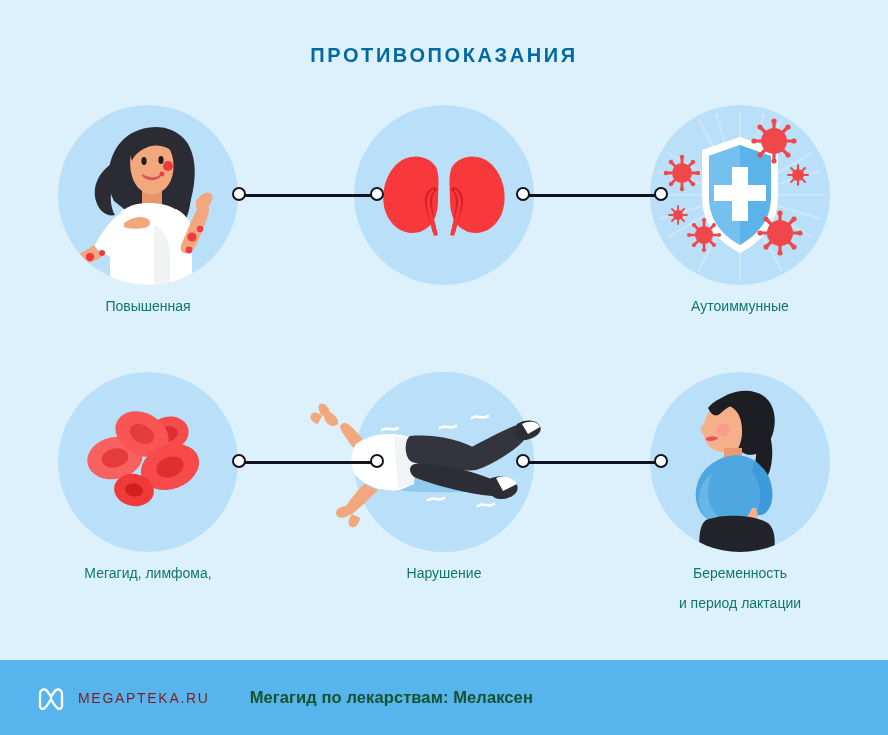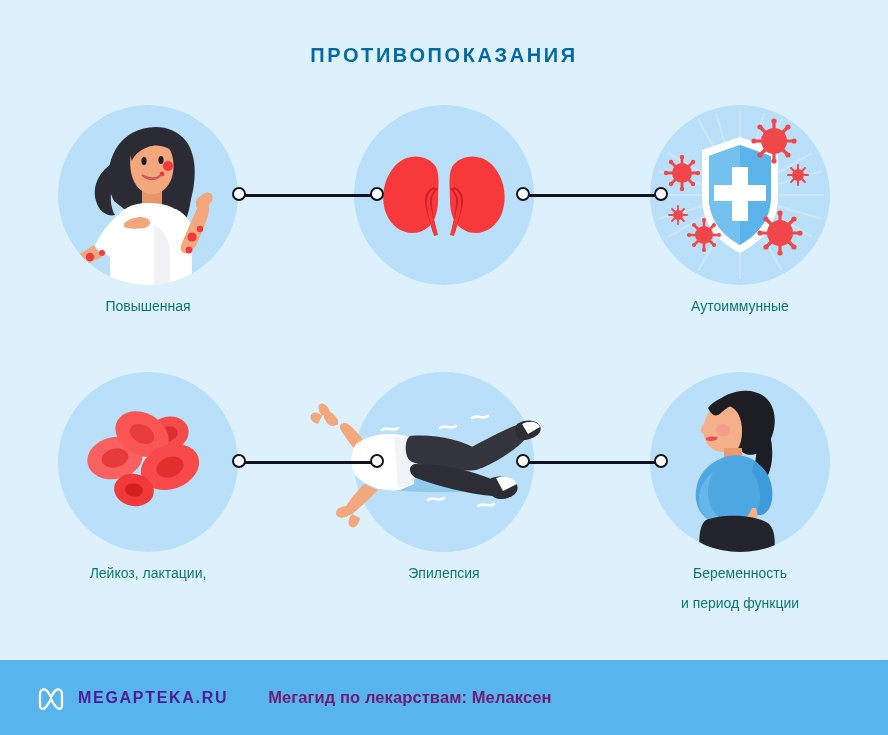--- a/index.html
+++ b/index.html
@@ -127,28 +127,28 @@
     align-items: center;
   }
   .footer-logo {
     margin-left: 36px;
     width: 30px;
     height: 30px;
     flex: 0 0 auto;
   }
   .footer-brand {
     margin-left: 12px;
-    color: #4c1d95;
-    font-size: 16px;
-    font-weight: bold;
+    color: #7f1d1d;
+    font-size: 14px;
+    font-weight: normal;
     letter-spacing: 1.7px;
   }
   .footer-tagline {
     margin-left: 40px;
-    color: #701a75;
+    color: #14532d;
     font-size: 16.5px;
     font-weight: bold;
     letter-spacing: 0.1px;
   }
   svg { display: block; }
 </style>
 </head>
 <body>
 
 <div class="infographic">
@@ -422,21 +422,21 @@
             </g>
 
             <g transform="translate(76,118) rotate(10)">
               <ellipse rx="20" ry="16" fill="#f03a3a"></ellipse>
               <ellipse rx="9" ry="6.5" fill="#d41f1f"></ellipse>
             </g>
           </svg>
         </div>
       </div>
       <div class="caption">
-        <span class="ln">Лейкоз, лактации,</span>
+        <span class="ln">Мегагид, лимфома,</span>
       </div>
     </div>
 
     <div class="cell cell-1">
       <div class="circle-wrap">
         <div class="circle overflow-visible">
           <svg viewBox="-45 0 270 180" width="270" height="180" style="position:absolute;left:-45px;top:0;">
             <defs>
               <clipPath id="epi-circle">
                 <circle cx="90" cy="90" r="90"></circle>
@@ -476,21 +476,21 @@
               <path d="M28 58 C33 54 39 60 44 56"></path>
               <path d="M86 56 C91 52 97 58 102 54"></path>
               <path d="M118 46 C123 42 129 48 134 44"></path>
               <path d="M74 128 C79 124 85 130 90 126"></path>
               <path d="M124 134 C129 130 135 136 140 132"></path>
             </g>
           </svg>
         </div>
       </div>
       <div class="caption">
-        <span class="ln">Эпилепсия</span>
+        <span class="ln">Нарушение</span>
       </div>
     </div>
 
     <div class="cell cell-2">
       <div class="circle-wrap">
         <div class="circle">
           <svg viewBox="0 0 180 180" width="180" height="180">
 
             <path d="M62 34 C78 16 106 14 118 28 C128 40 126 60 118 72 C112 82 100 86 92 80 C84 74 80 58 78 46 Z" fill="#1d1d24"></path>
 
@@ -519,21 +519,21 @@
               <ellipse cx="78" cy="158" rx="3" ry="2" transform="rotate(-15 78 158)"></ellipse>
               <ellipse cx="86" cy="158" rx="3" ry="2" transform="rotate(-10 86 158)"></ellipse>
             </g>
 
             <path d="M56 148 C72 142 100 142 116 150 C124 154 126 166 124 180 L50 180 C48 166 50 152 56 148 Z" fill="#22232b"></path>
           </svg>
         </div>
       </div>
       <div class="caption">
         <span class="ln">Беременность</span>
-        <span class="ln">и период функции</span>
+        <span class="ln">и период лактации</span>
       </div>
     </div>
   </div>
 
   <div class="connector conn-r1-a">
     <div class="bar"></div>
     <div class="node left"></div>
     <div class="node right"></div>
   </div>
   <div class="connector conn-r1-b">

